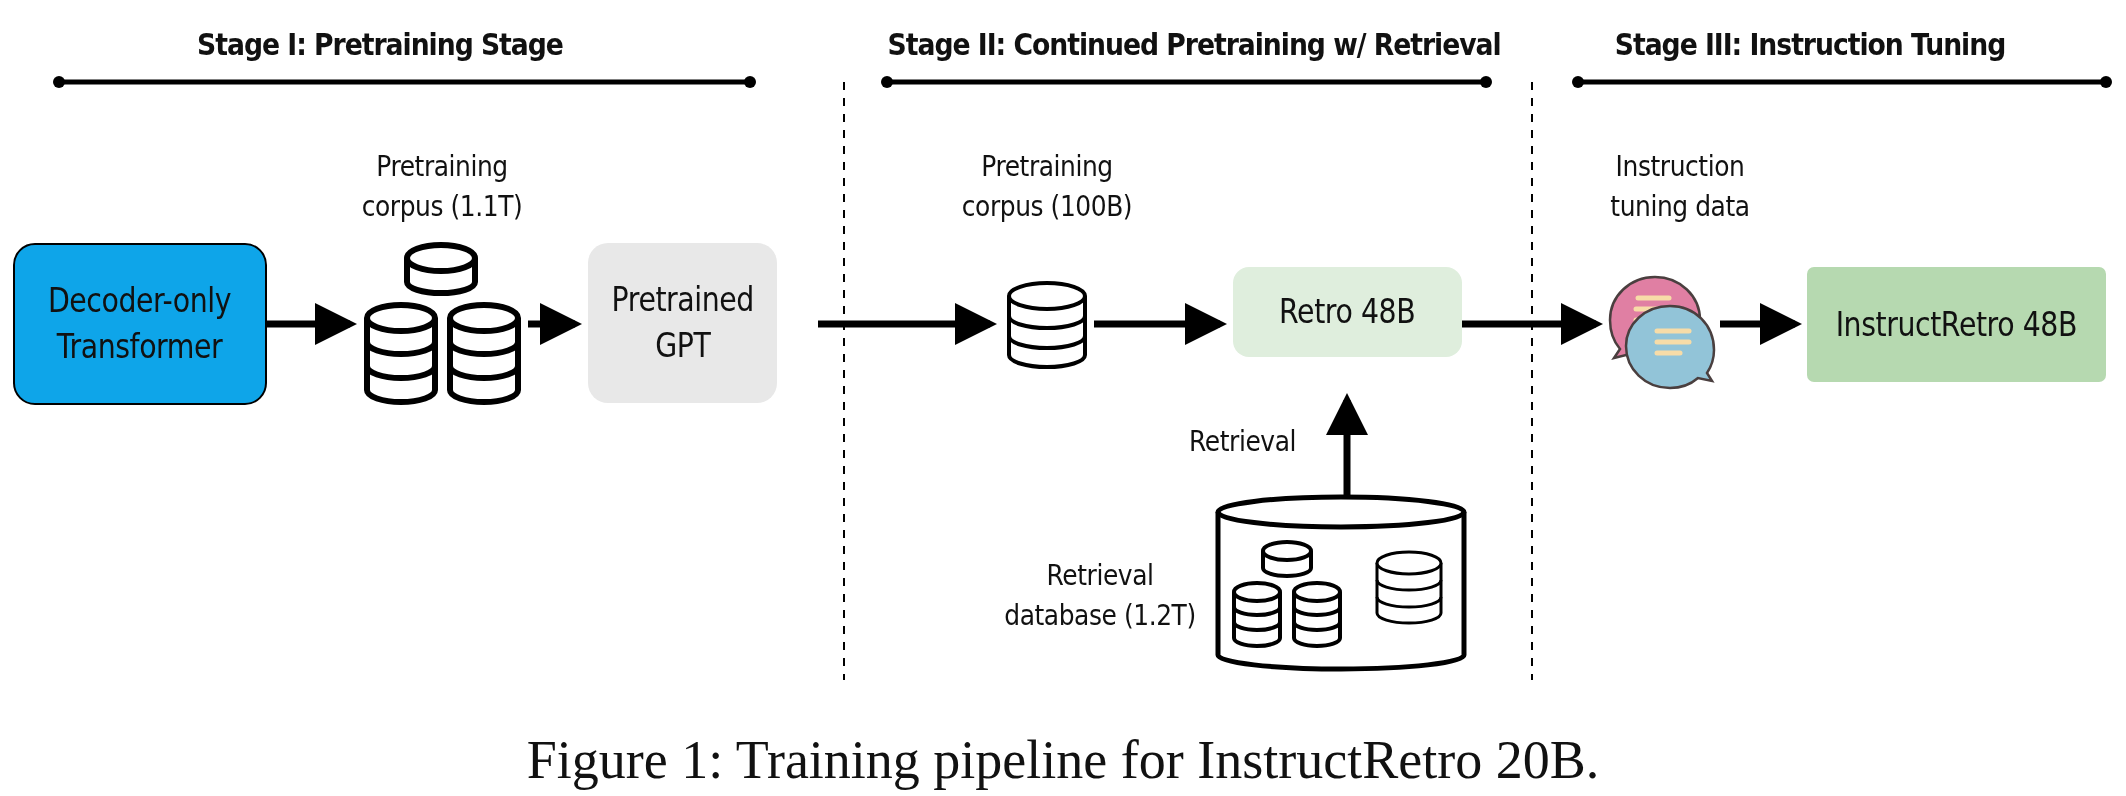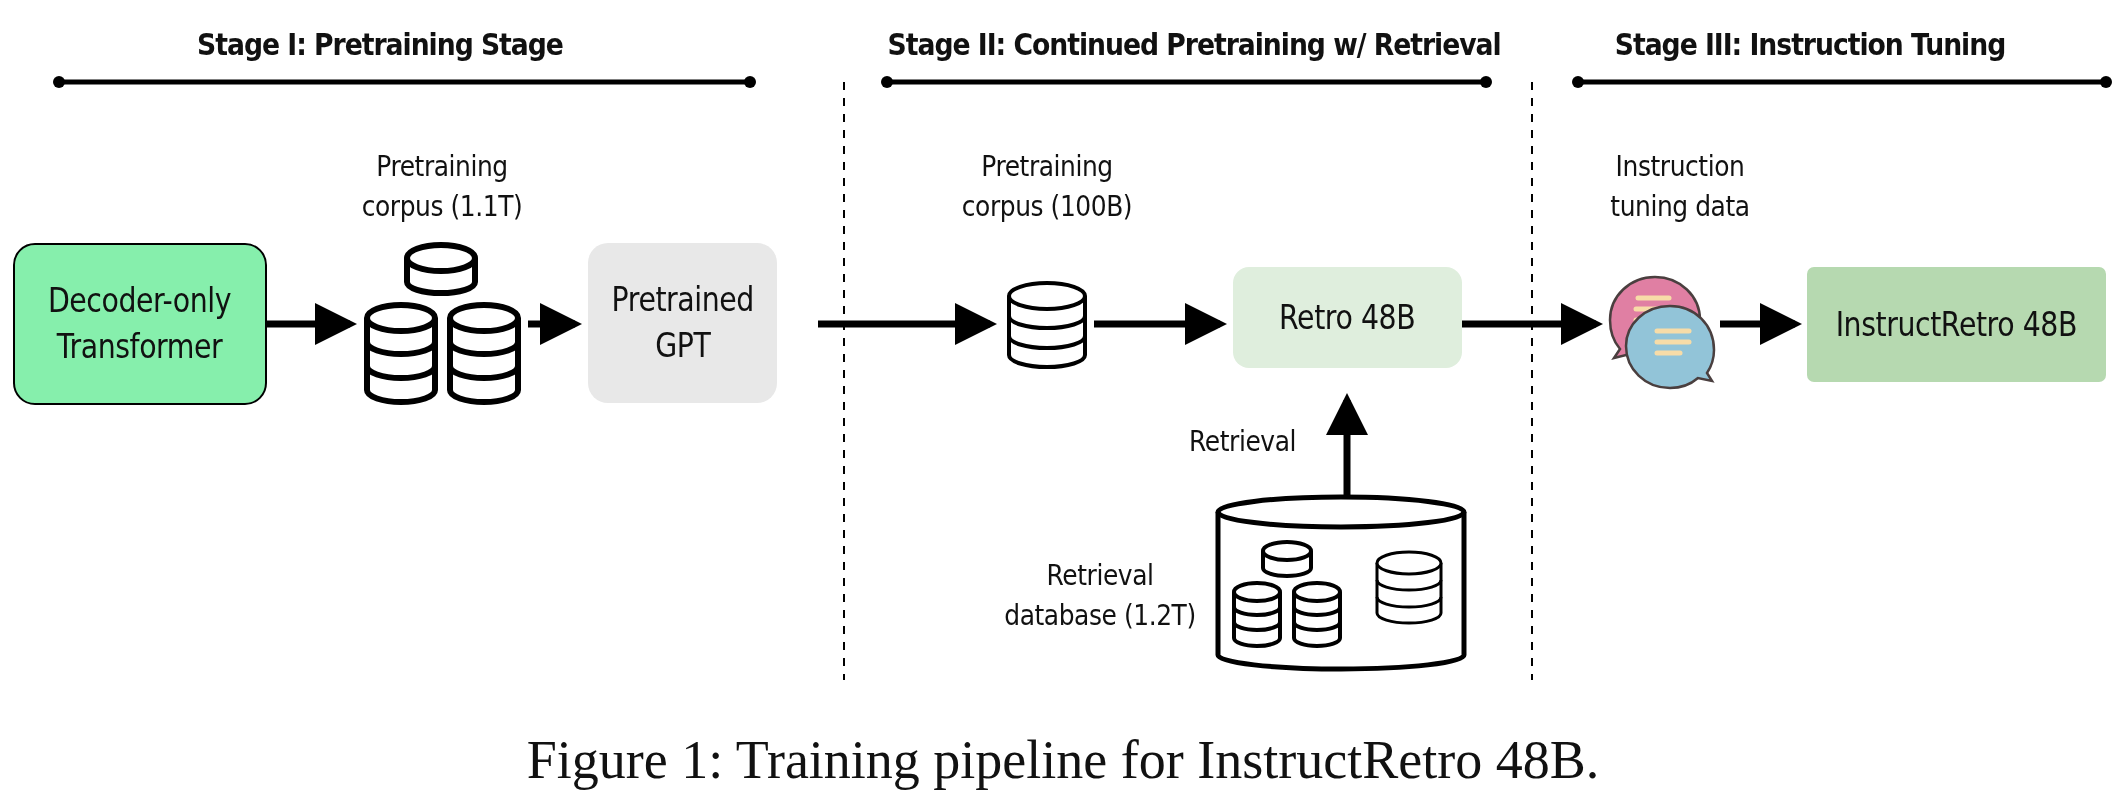--- a/index.html
+++ b/index.html
@@ -131,32 +131,32 @@
 <div class="label" style="left:1560px; top:146px; width:240px;">
   <div>Instruction</div>
   <div>tuning data</div>
 </div>
 <div class="label" style="left:1170px; top:421px; width:145px;">Retrieval</div>
 <div class="label" style="left:980px; top:555px; width:240px;">
   <div>Retrieval</div>
   <div>database (1.2T)</div>
 </div>
 
-<div class="box" style="left:13px; top:243px; width:254px; height:162px; border:2.5px solid #000; border-radius:22px; background:#86efac;">
+<div class="box" style="left:13px; top:243px; width:254px; height:162px; border:2.5px solid #000; border-radius:22px; background:#0ea5e9;">
   <div>
     <span>Decoder-only</span>
     <span>Transformer</span>
   </div>
 </div>
 <div class="box" style="left:588px; top:243px; width:189px; height:160px; border-radius:20px; background:#e8e8e8;">
   <div>
     <span>Pretrained</span>
     <span>GPT</span>
   </div>
 </div>
-<div class="box" style="left:1233px; top:267px; width:229px; height:101px; border-radius:16px; background:#dfeedd;">
+<div class="box" style="left:1233px; top:267px; width:229px; height:90px; border-radius:16px; background:#dfeedd;">
   <span>Retro 48B</span>
 </div>
 <div class="box" style="left:1807px; top:267px; width:299px; height:115px; border-radius:7px; background:#b6d9b0;">
   <span>InstructRetro 48B</span>
 </div>
 
-<div class="caption">Figure 1: Training pipeline for InstructRetro 48B.</div>
+<div class="caption">Figure 1: Training pipeline for InstructRetro 20B.</div>
 
 </body></html>

